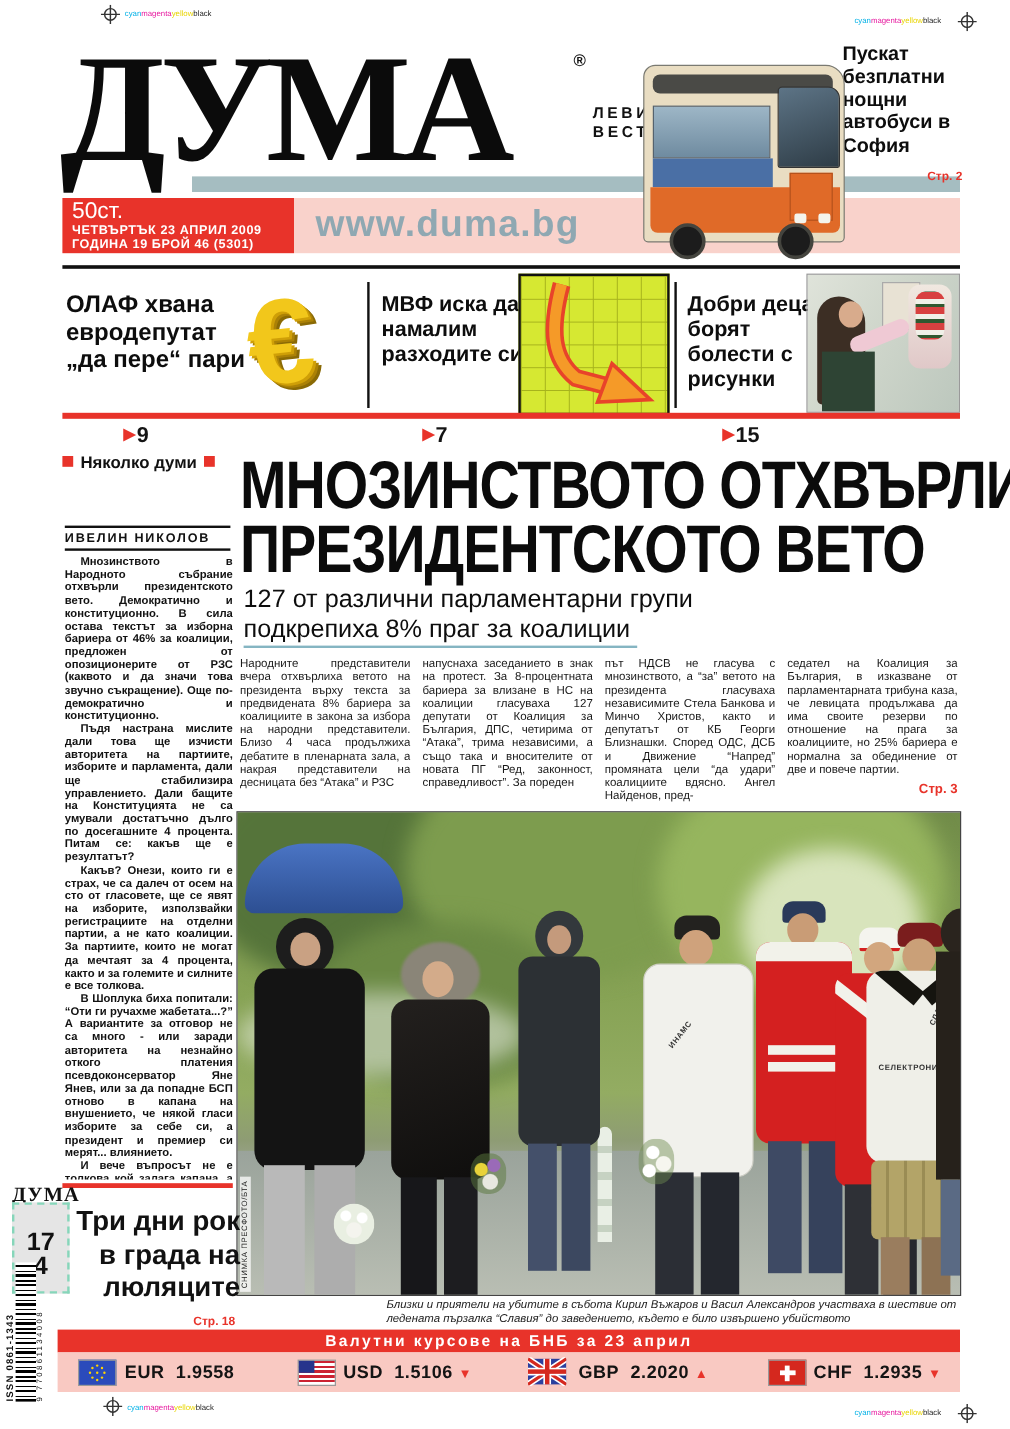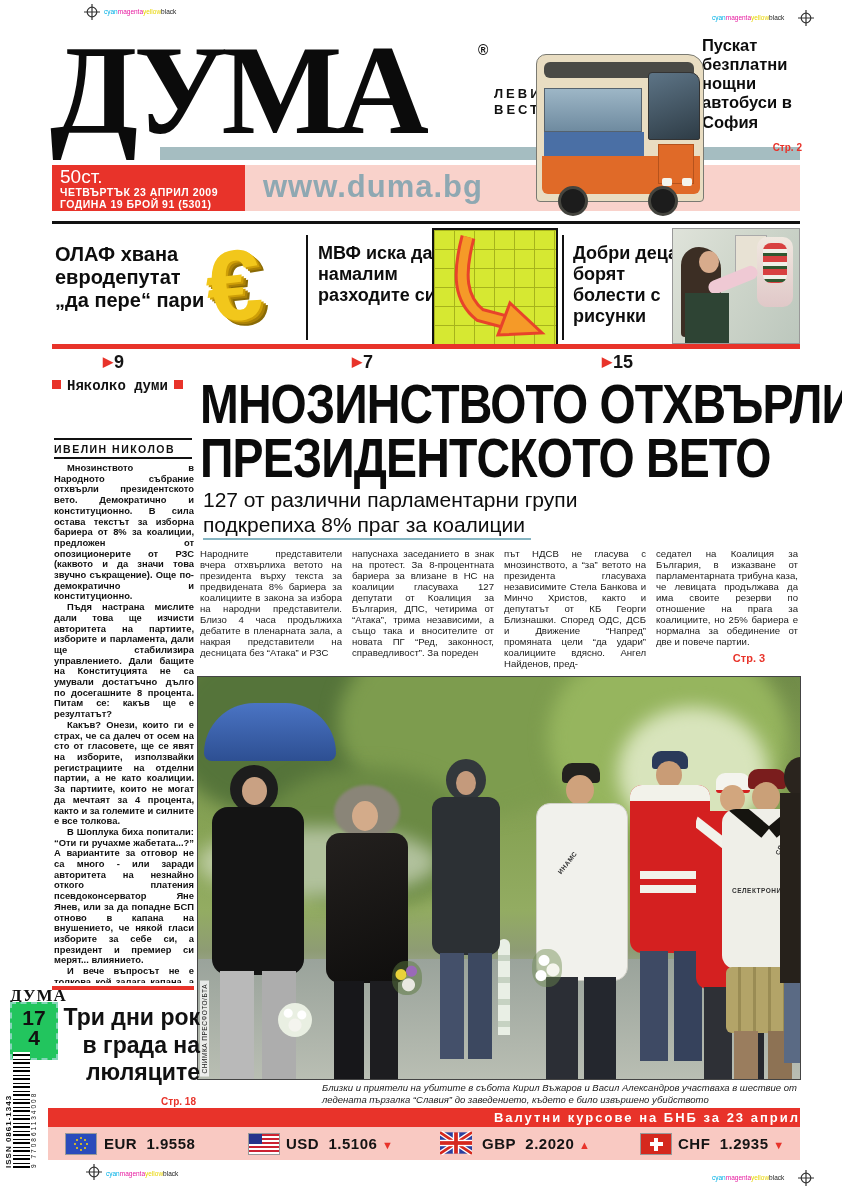--- a/index.html
+++ b/index.html
@@ -45,21 +45,21 @@
       transform:scaleX(.83);transform-origin:0 50%;color:#0b0b0b;}
   .subhead{font-size:21px;line-height:1.18;color:#0d0d0d;}
   .col{font-size:9.6px;line-height:11px;text-align:justify;overflow:hidden;color:#1a1a1a;}
   .photo{background:linear-gradient(180deg,#718c49 0%,#87a355 38%,#93ac62 58%,#8e9c74 68%,#a3a89e 76%,#b3b7ad 100%);overflow:hidden;border:1px solid #444;}
   .blob{border-radius:50%;filter:blur(9px);}
   .fig div{position:absolute;}
   .credit{writing-mode:vertical-rl;transform:rotate(180deg);font-size:6.5px;color:#1a1a1a;background:rgba(255,255,255,.75);padding:3px 1px;letter-spacing:.5px;}
   .caption{font-size:9.5px;font-style:italic;color:#222;text-align:left;border-bottom:1.5px solid #222;padding-bottom:3px;line-height:1.25;}
   
   .brand{font-family:"Liberation Serif",serif;font-weight:bold;font-size:17px;letter-spacing:1px;}
-  .stamp{background:#22c55e;border:2px dashed #86d6ba;text-align:center;font-weight:800;font-size:21px;line-height:.95;padding-top:4px;}
+  .stamp{background:#e5e5e5;border:2px dashed #86d6ba;text-align:center;font-weight:800;font-size:21px;line-height:.95;padding-top:22px;}
   .promotitle{font-size:23px;font-weight:800;line-height:1.2;}
   .issn-rot{transform:rotate(-90deg);}
   .barcode{height:17px;background:repeating-linear-gradient(90deg,#000 0 2px,#fff 2px 4px,#000 4px 5px,#fff 5px 8px);}
   
   .curhead{background:#e8332a;color:#fff;font-size:13px;font-weight:bold;letter-spacing:2px;text-align:center;line-height:19px;}
   .curbar{background:#f9c9c2;}
   .rate{font-size:15px;font-weight:800;color:#141414;letter-spacing:.5px;}
   .trend{color:#e8332a;font-size:11px;font-weight:bold;}
   .flag{width:30px;height:20px;position:absolute;border:1px solid #999;}
   .flag-eu{background:#2b4bbb;}
@@ -110,21 +110,21 @@
     <div class="abs" style="left:28px;top:138px;width:24px;height:24px;background:#1c1c1c;border-radius:50%;border:3px solid #44443e;"></div>
     <div class="abs" style="left:118px;top:138px;width:24px;height:24px;background:#1c1c1c;border-radius:50%;border:3px solid #44443e;"></div>
   </div>
 
   <div class="abs topteaser" style="left:702px;top:36px;width:100px;">Пускат безплатни нощни автобуси в София</div>
   <div class="abs pageref" style="left:702px;top:142px;width:100px;text-align:right;">Стр. 2</div>
 
   <div class="abs redbox" style="left:52px;top:165px;width:193px;height:46px;">
     <div class="abs" style="left:8px;top:1px;font-size:19px;font-weight:400;">50ст.</div>
     <div class="abs" style="left:8px;top:21px;font-size:10.5px;font-weight:bold;letter-spacing:.5px;">ЧЕТВЪРТЪК 23 АПРИЛ 2009</div>
-    <div class="abs" style="left:8px;top:33px;font-size:10.5px;font-weight:bold;letter-spacing:.5px;">ГОДИНА 19 БРОЙ 91 (5301)</div>
+    <div class="abs" style="left:8px;top:33px;font-size:10.5px;font-weight:bold;letter-spacing:.5px;">ГОДИНА 19 БРОЙ 46 (5301)</div>
   </div>
   <div class="abs pinkbar" style="left:245px;top:165px;width:555px;height:46px;">
     <div class="abs site" style="left:18px;top:4px;">www.duma.bg</div>
   </div>
 
   <div class="abs" style="left:52px;top:221px;width:748px;height:2.5px;background:#111;"></div>
 
   <div class="abs tz" style="left:55px;top:243px;width:152px;font-size:20px;">ОЛАФ хвана евродепутат „да пере“ пари</div>
   <div class="abs euro" style="left:206px;top:228px;">€</div>
   <div class="abs vdiv" style="left:306px;top:235px;height:105px;"></div>
@@ -147,43 +147,43 @@
     <div class="abs" style="left:26px;top:22px;width:20px;height:22px;background:#d8ab8c;border-radius:50%;"></div>
     <div class="abs" style="left:34px;top:44px;width:52px;height:14px;background:#efc9d4;border-radius:8px;transform:rotate(-22deg);"></div>
     <div class="abs" style="left:12px;top:64px;width:44px;height:50px;background:#2e4434;"></div>
   </div>
 
   <div class="abs redline" style="left:52px;top:344px;width:748px;height:5px;"></div>
   <div class="abs marker" style="left:103px;top:352px;"><span class="tri">▶</span><span>9</span></div>
   <div class="abs marker" style="left:352px;top:352px;"><span class="tri">▶</span><span>7</span></div>
   <div class="abs marker" style="left:602px;top:352px;"><span class="tri">▶</span><span>15</span></div>
 
-  <div class="abs kick" style="left:52px;top:377px;"><span class="sq"></span><span style="margin:0 6px;font-family:Liberation Mono, monospace;">Няколко думи</span><span class="sq"></span></div>
+  <div class="abs kick" style="left:52px;top:377px;"><span class="sq"></span><span style="margin:0 6px;">Няколко думи</span><span class="sq"></span></div>
   <div class="abs rule" style="left:54px;top:438px;width:138px;"></div>
   <div class="abs byline" style="left:54px;top:443px;">ИВЕЛИН НИКОЛОВ</div>
   <div class="abs rule" style="left:54px;top:457px;width:138px;"></div>
   <div class="abs opbody" style="left:54px;top:463px;width:140px;height:520px;">
-    <p>Мнозинството в Народното събрание отхвърли президентското вето. Демократично и конституционно. В сила остава текстът за изборна бариера от 8% за коалиции, предложен от опозиционерите от РЗС (каквото и да значи това звучно съкращение). Още по-демократично и конституционно.</p>
-    <p>Пъдя настрана мислите дали това ще изчисти авторитета на партиите, изборите и парламента, дали ще стабилизира управлението. Дали бащите на Конституцията не са умували достатъчно дълго по досегашните 8 процента. Питам се: какъв ще е резултатът?</p>
+    <p>Мнозинството в Народното събрание отхвърли президентското вето. Демократично и конституционно. В сила остава текстът за изборна бариера от 46% за коалиции, предложен от опозиционерите от РЗС (каквото и да значи това звучно съкращение). Още по-демократично и конституционно.</p>
+    <p>Пъдя настрана мислите дали това ще изчисти авторитета на партиите, изборите и парламента, дали ще стабилизира управлението. Дали бащите на Конституцията не са умували достатъчно дълго по досегашните 4 процента. Питам се: какъв ще е резултатът?</p>
     <p>Какъв? Онези, които ги е страх, че са далеч от осем на сто от гласовете, ще се явят на изборите, използвайки регистрациите на отделни партии, а не като коалиции. За партиите, които не могат да мечтаят за 4 процента, както и за големите и силните е все толкова.</p>
     <p>В Шоплука биха попитали: “Оти ги ручахме жабетата...?” А вариантите за отговор не са много - или заради авторитета на незнайно откого платения псевдоконсерватор Яне Янев, или за да попадне БСП отново в капана на внушението, че някой гласи изборите за себе си, а президент и премиер си мерят... влиянието.</p>
     <p>И вече въпросът не е толкова кой залага капана, а защо редовно се навираме в него.</p>
   </div>
   <div class="abs redline" style="left:52px;top:986px;width:142px;height:4px;"></div>
 
   <div class="abs hl" style="left:200px;top:376px;">МНОЗИНСТВОТО ОТХВЪРЛИ</div>
   <div class="abs hl" style="left:200px;top:430px;">ПРЕЗИДЕНТСКОТО ВЕТО</div>
   <div class="abs subhead" style="left:203px;top:488px;width:430px;">127 от различни парламентарни групи подкрепиха 8% праг за коалиции</div>
   <div class="abs" style="left:203px;top:538px;width:328px;height:2px;background:#85b5c2;"></div>
 
   <div class="abs col" style="left:200px;top:548px;width:142px;height:124px;">Народните представители вчера отхвърлиха ветото на президента върху текста за предвидената 8% бариера за коалициите в закона за избора на народни представители. Близо 4 часа продължиха дебатите в пленарната зала, а накрая представители на десницата без “Атака” и РЗС</div>
   <div class="abs col" style="left:352px;top:548px;width:142px;height:124px;">напуснаха заседанието в знак на протест. За 8-процентната бариера за влизане в НС на коалиции гласуваха 127 депутати от Коалиция за България, ДПС, четирима от “Атака”, трима независими, а също така и вносителите от новата ПГ “Ред, законност, справедливост”. За пореден</div>
   <div class="abs col" style="left:504px;top:548px;width:142px;height:124px;">път НДСВ не гласува с мнозинството, а “за” ветото на президента гласуваха независимите Стела Банкова и Минчо Христов, както и депутатът от КБ Георги Близнашки. Според ОДС, ДСБ и Движение “Напред” промяната цели “да удари” коалициите вдясно. Ангел Найденов, пред-</div>
   <div class="abs col" style="left:656px;top:548px;width:142px;height:104px;">седател на Коалиция за България, в изказване от парламентарната трибуна каза, че левицата продължава да има своите резерви по отношение на прага за коалициите, но 25% бариера е нормална за обединение от две и повече партии.</div>
-  <div class="abs pageref" style="left:700px;top:652px;width:98px;text-align:center;font-size:11px;">Стр. 3</div>
+  <div class="abs pageref" style="left:700px;top:652px;width:98px;text-align:right;font-size:11px;">Стр. 3</div>
 
   <div class="abs photo" style="left:197px;top:676px;width:602px;height:402px;">
 
     <div class="abs blob" style="left:-30px;top:-40px;width:220px;height:180px;background:#55743a;"></div>
     <div class="abs blob" style="left:140px;top:-50px;width:260px;height:190px;background:#7d9c4e;"></div>
     <div class="abs blob" style="left:350px;top:-40px;width:240px;height:200px;background:#96b55e;"></div>
     <div class="abs blob" style="left:420px;top:30px;width:150px;height:130px;background:#d8e4bc;"></div>
     <div class="abs blob" style="left:60px;top:90px;width:220px;height:140px;background:#6b8a44;"></div>
     <div class="abs blob" style="left:0px;top:150px;width:240px;height:70px;background:rgba(235,238,230,.55);"></div>
 
@@ -287,21 +287,21 @@
   <div class="abs pageref" style="left:60px;top:1096px;width:136px;text-align:right;">Стр. 18</div>
 
   <div class="abs" style="left:2px;top:1050px;width:44px;height:120px;">
     <div class="abs issn-rot" style="left:-36px;top:40px;width:116px;height:40px;">
       <div style="font-size:8px;font-weight:bold;letter-spacing:1px;">ISSN 0861-1343</div>
       <div class="barcode"></div>
       <div style="font-size:6.5px;letter-spacing:2px;">9 770861134008</div>
     </div>
   </div>
 
-  <div class="abs curhead" style="left:48px;top:1108px;width:752px;height:19px;text-align:right;">Валутни курсове на БНБ за 23 април</div>
+  <div class="abs curhead" style="left:48px;top:1108px;width:752px;height:19px;">Валутни курсове на БНБ за 23 април</div>
   <div class="abs curbar" style="left:48px;top:1127px;width:752px;height:33px;">
     <div class="flag flag-eu" style="left:17px;top:6px;">
         <div class="eu-dot"></div>
       </div>
     <div class="abs rate" style="left:56px;top:8px;"><span>EUR</span>&nbsp;&nbsp;<span>1.9558</span>&nbsp;<span class="trend"></span></div>
     <div class="flag flag-us" style="left:200px;top:6px;">
         <div class="us-canton"></div>
       </div>
     <div class="abs rate" style="left:238px;top:8px;"><span>USD</span>&nbsp;&nbsp;<span>1.5106</span>&nbsp;<span class="trend">▼</span></div>
     <svg class="abs" style="left:392px;top:4px;" width="32" height="24" viewBox="0 0 60 40">

